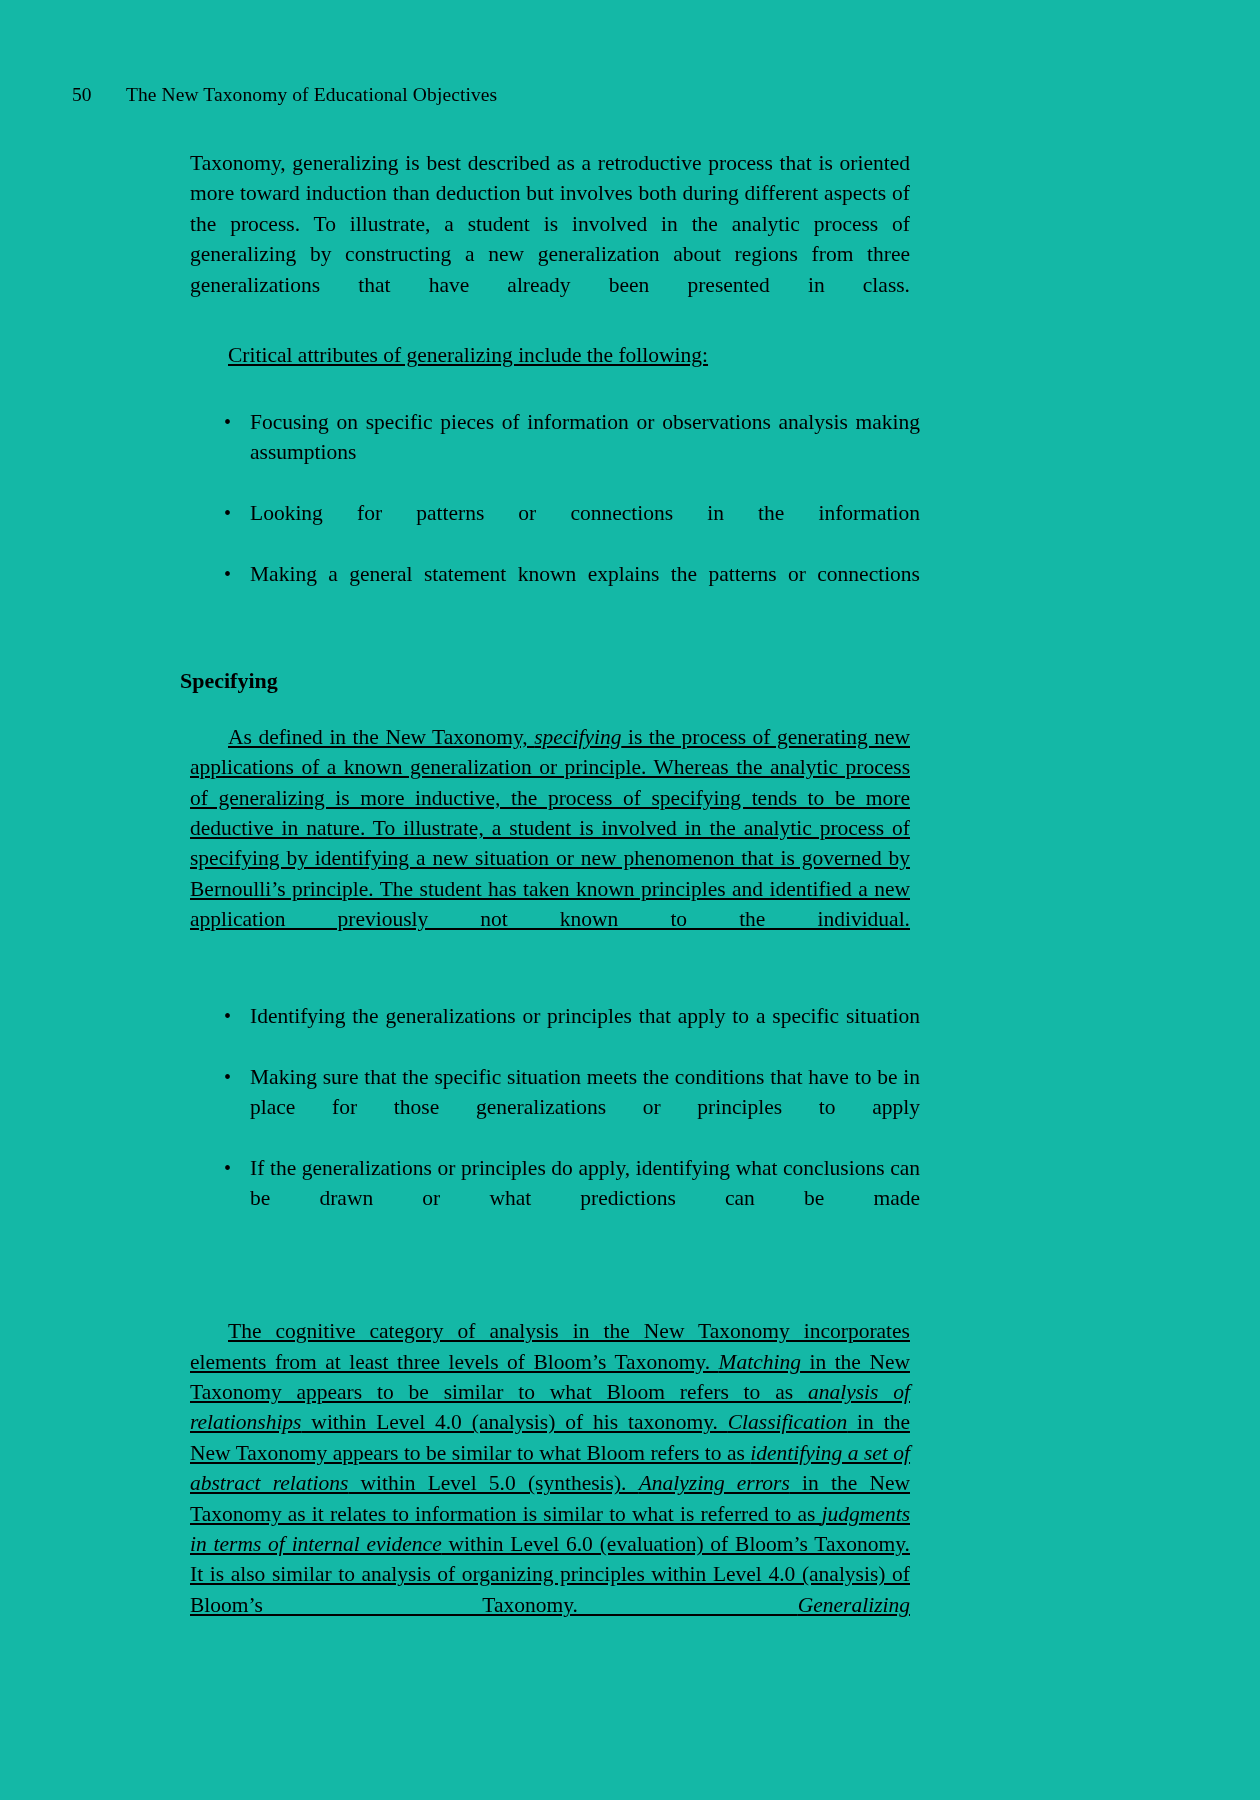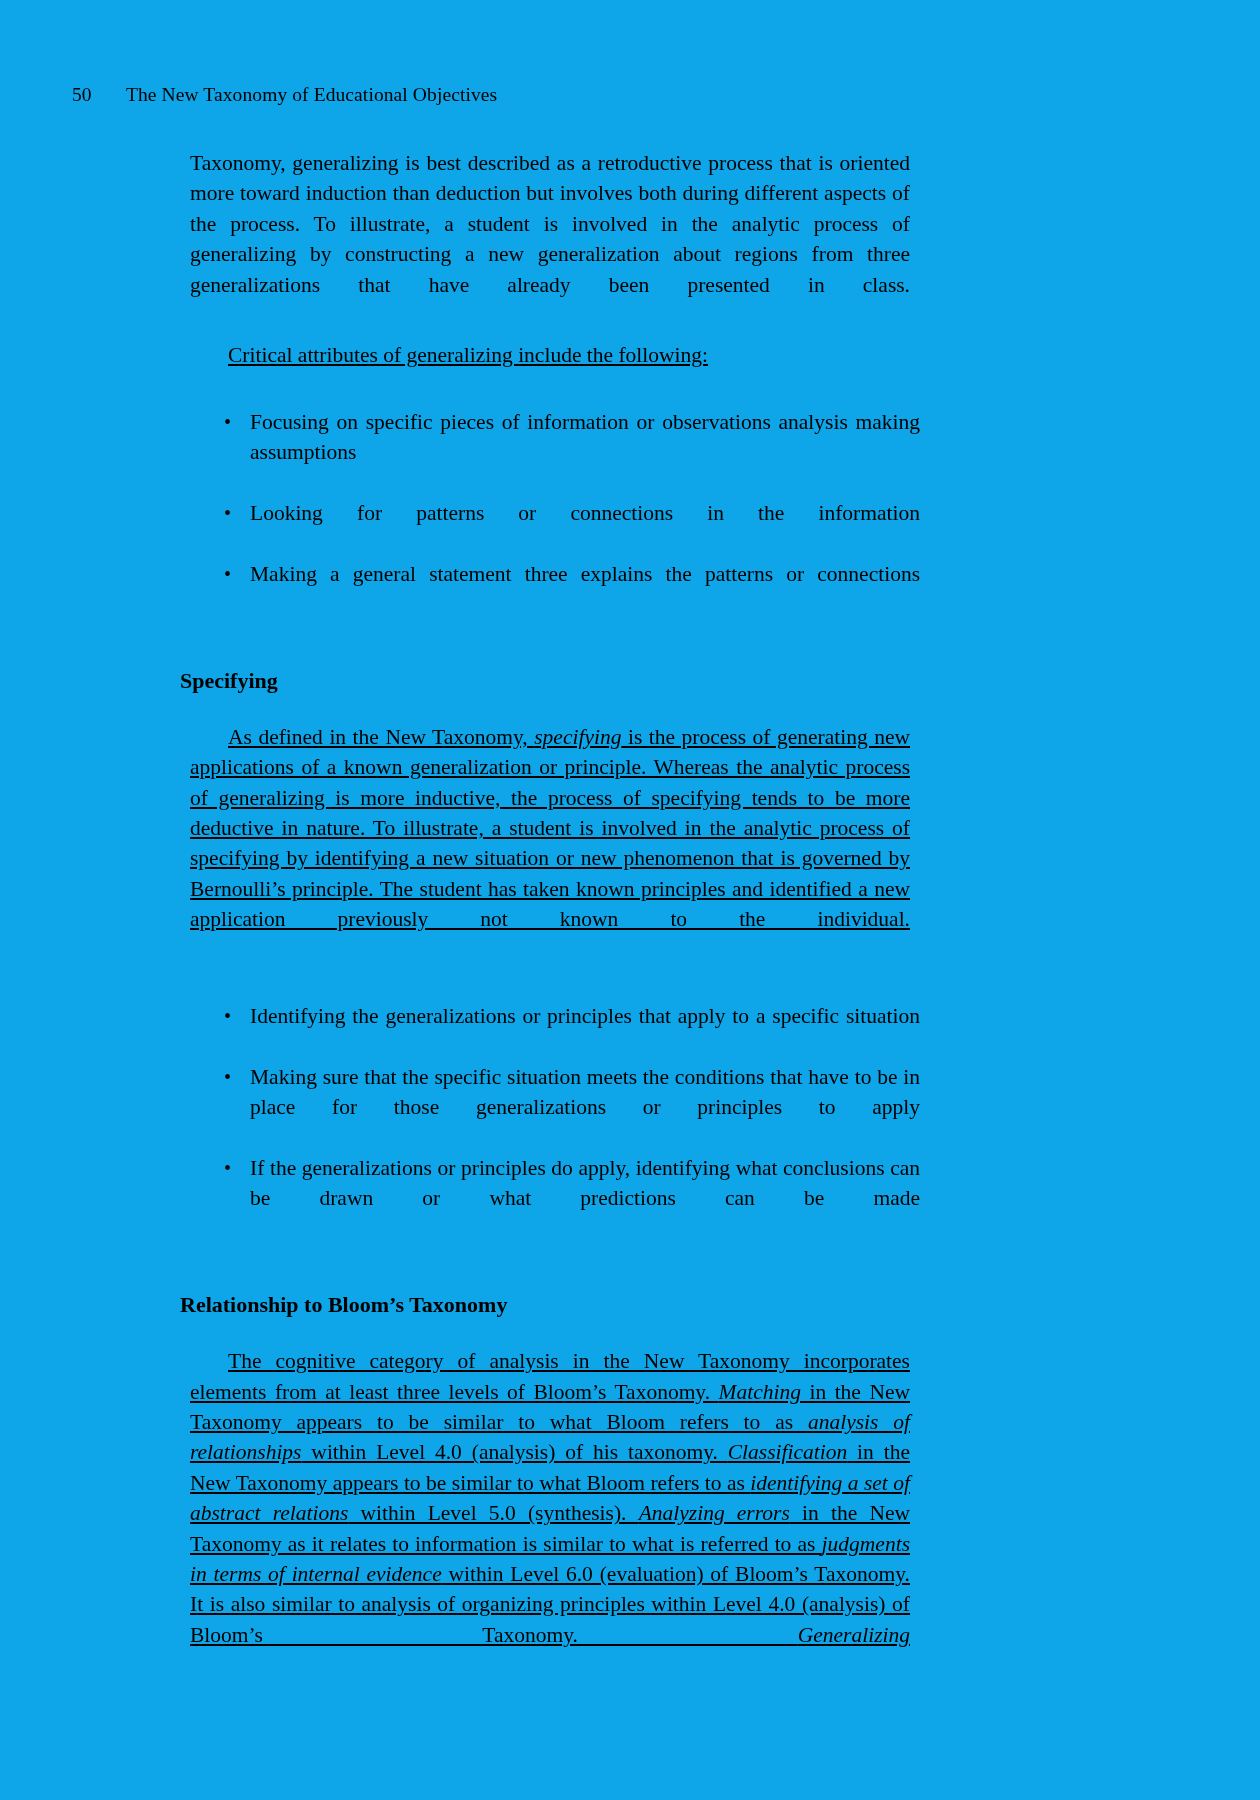--- a/index.html
+++ b/index.html
@@ -8,21 +8,21 @@
     background: #ffffff;
   }
   body {
     font-family: "Liberation Serif", "DejaVu Serif", serif;
     color: #000000;
   }
   .page {
     position: relative;
     width: 1260px;
     height: 1800px;
-    background: #0ea5e9;
+    background: #14b8a6;
     overflow: hidden;
   }
 
   
   .running-head {
     position: absolute;
     left: 72px;
     top: 82px;
     width: 1000px;
     font-size: 19.5px;
@@ -126,21 +126,21 @@
       <li>
         <span class="dot">•</span>
         <span class="txt">Focusing on specific pieces of information or observations analysis making assumptions</span>
       </li>
       <li>
         <span class="dot">•</span>
         <span class="txt">Looking for patterns or connections in the information</span>
       </li>
       <li>
         <span class="dot">•</span>
-        <span class="txt">Making a general statement three explains the patterns or connections</span>
+        <span class="txt">Making a general statement known explains the patterns or connections</span>
       </li>
     </ul>
 
     <div class="gap-head-before"></div>
 
     <h2 class="section">Specifying</h2>
 
     <div class="gap-head-after"></div>
 
     <p class="body indent"><span>As defined in the New Taxonomy, </span><i>specifying</i><span> is the process of generating new applications of a known generalization or principle. Whereas the analytic process of generalizing is more inductive, the process of specifying tends to be more deductive in nature. To illustrate, a student is involved in the analytic process of specifying by identifying a new situation or new phenomenon that is governed by Bernoulli’s principle. The student has taken known principles and identified a new application previously not known to the individual.</span></p>
@@ -158,20 +158,19 @@
         <span class="txt">Making sure that the specific situation meets the conditions that have to be in place for those generalizations or principles to apply</span>
       </li>
       <li>
         <span class="dot">•</span>
         <span class="txt">If the generalizations or principles do apply, identifying what conclusions can be drawn or what predictions can be made</span>
       </li>
     </ul>
 
     <div class="gap-head-before"></div>
 
-    <h2 class="section">Relationship to Bloom’s Taxonomy</h2>
 
     <div class="gap-head-after"></div>
 
     <p class="body indent"><span>The cognitive category of analysis in the New Taxonomy incorporates elements from at least three levels of Bloom’s Taxonomy. </span><i>Matching</i><span> in the New Taxonomy appears to be similar to what Bloom refers to as </span><i>analysis of relationships</i><span> within Level 4.0 (analysis) of his taxonomy. </span><i>Classification</i><span> in the New Taxonomy appears to be similar to what Bloom refers to as </span><i>identifying a set of abstract relations</i><span> within Level 5.0 (synthesis). </span><i>Analyzing errors</i><span> in the New Taxonomy as it relates to information is similar to what is referred to as </span><i>judgments in terms of internal evidence</i><span> within Level 6.0 (evaluation) of Bloom’s Taxonomy. It is also similar to analysis of organizing principles within Level 4.0 (analysis) of Bloom’s Taxonomy. </span><i>Generalizing</i></p>
 
   </div>
 </div>
 
 </body></html>

